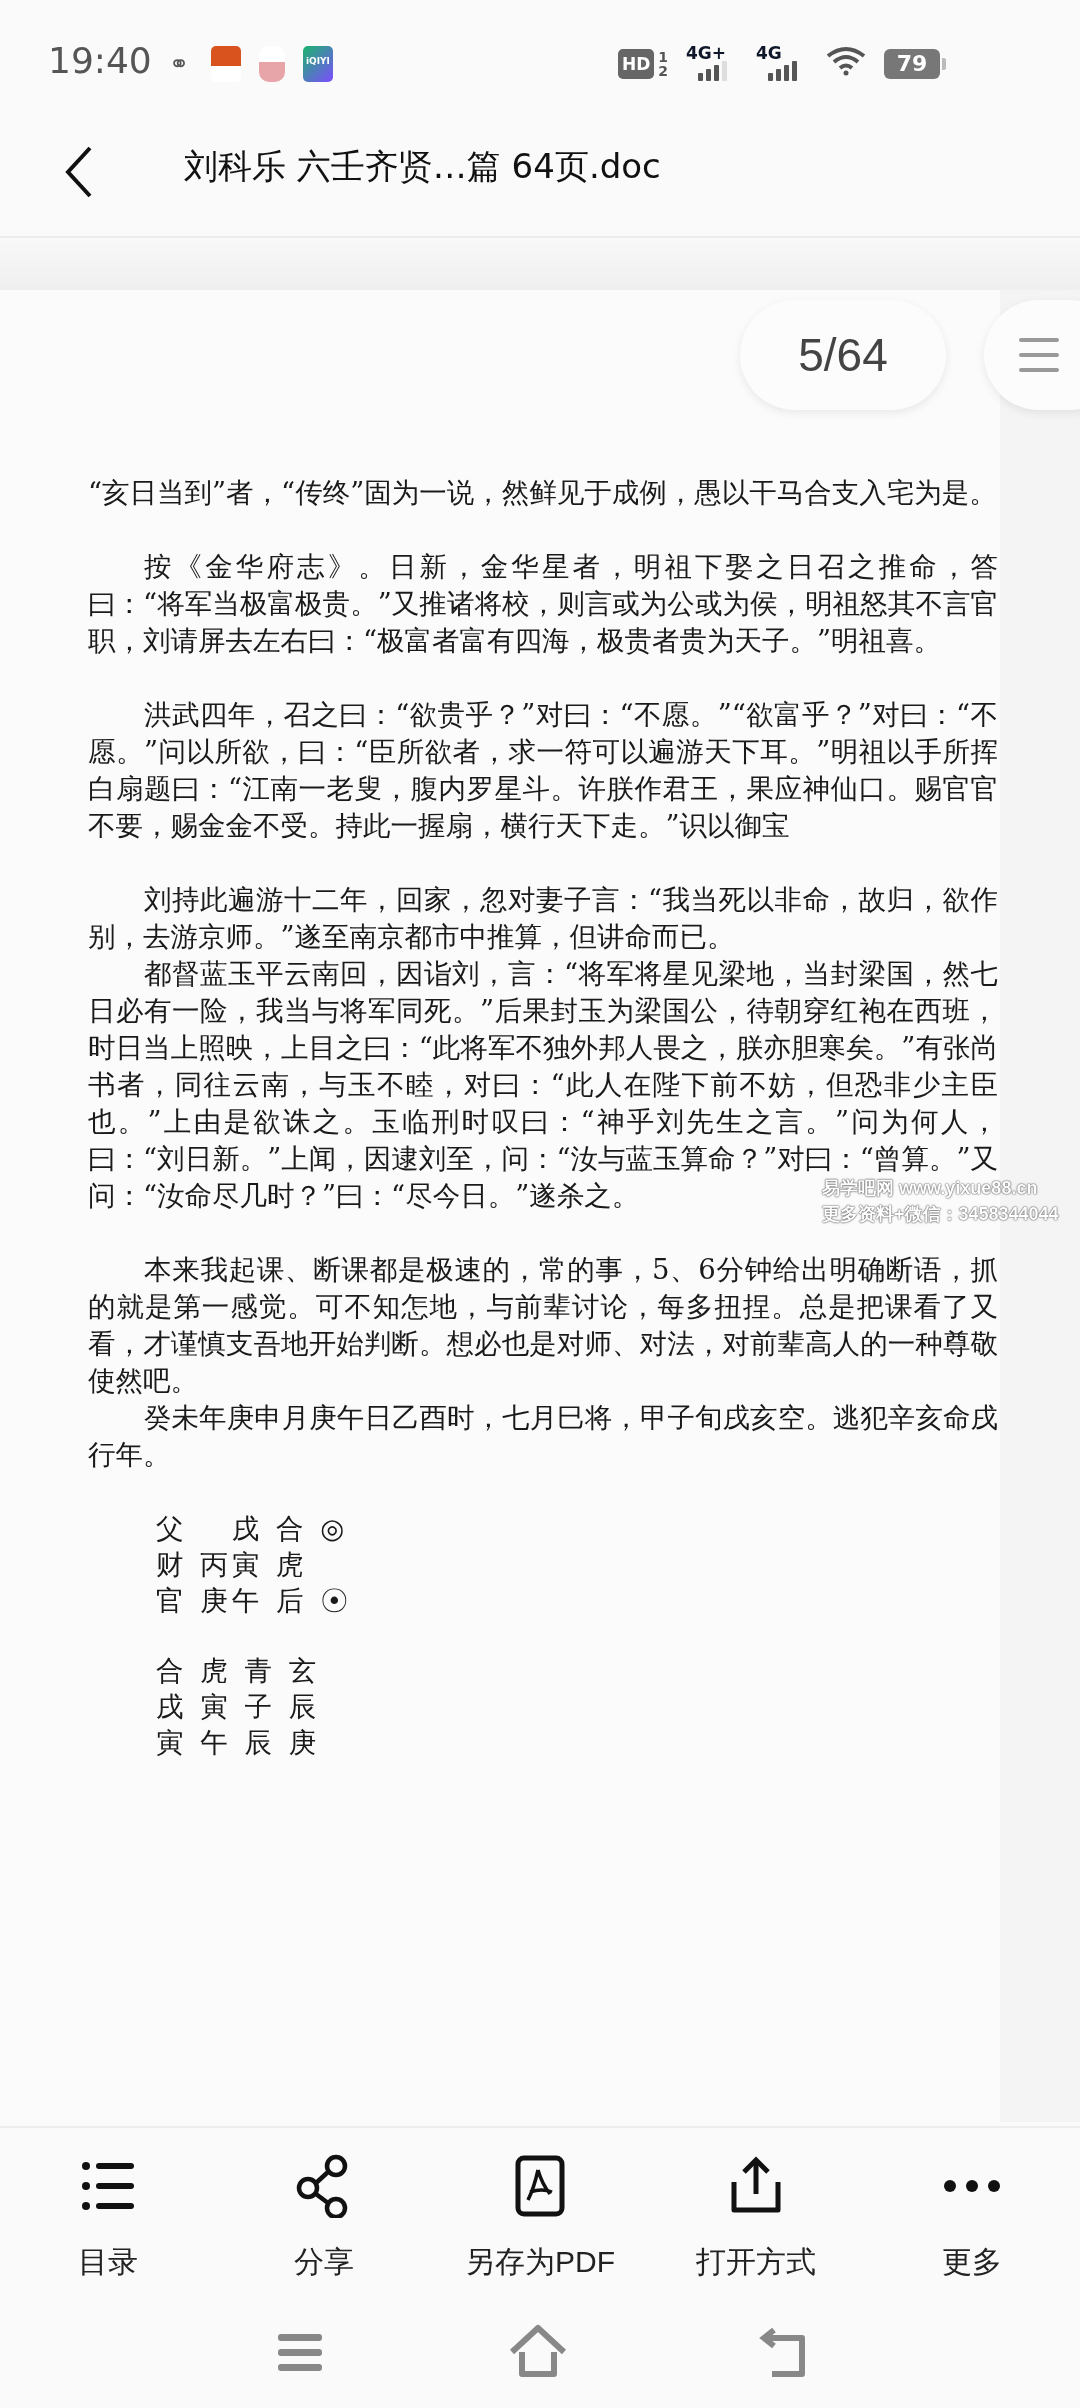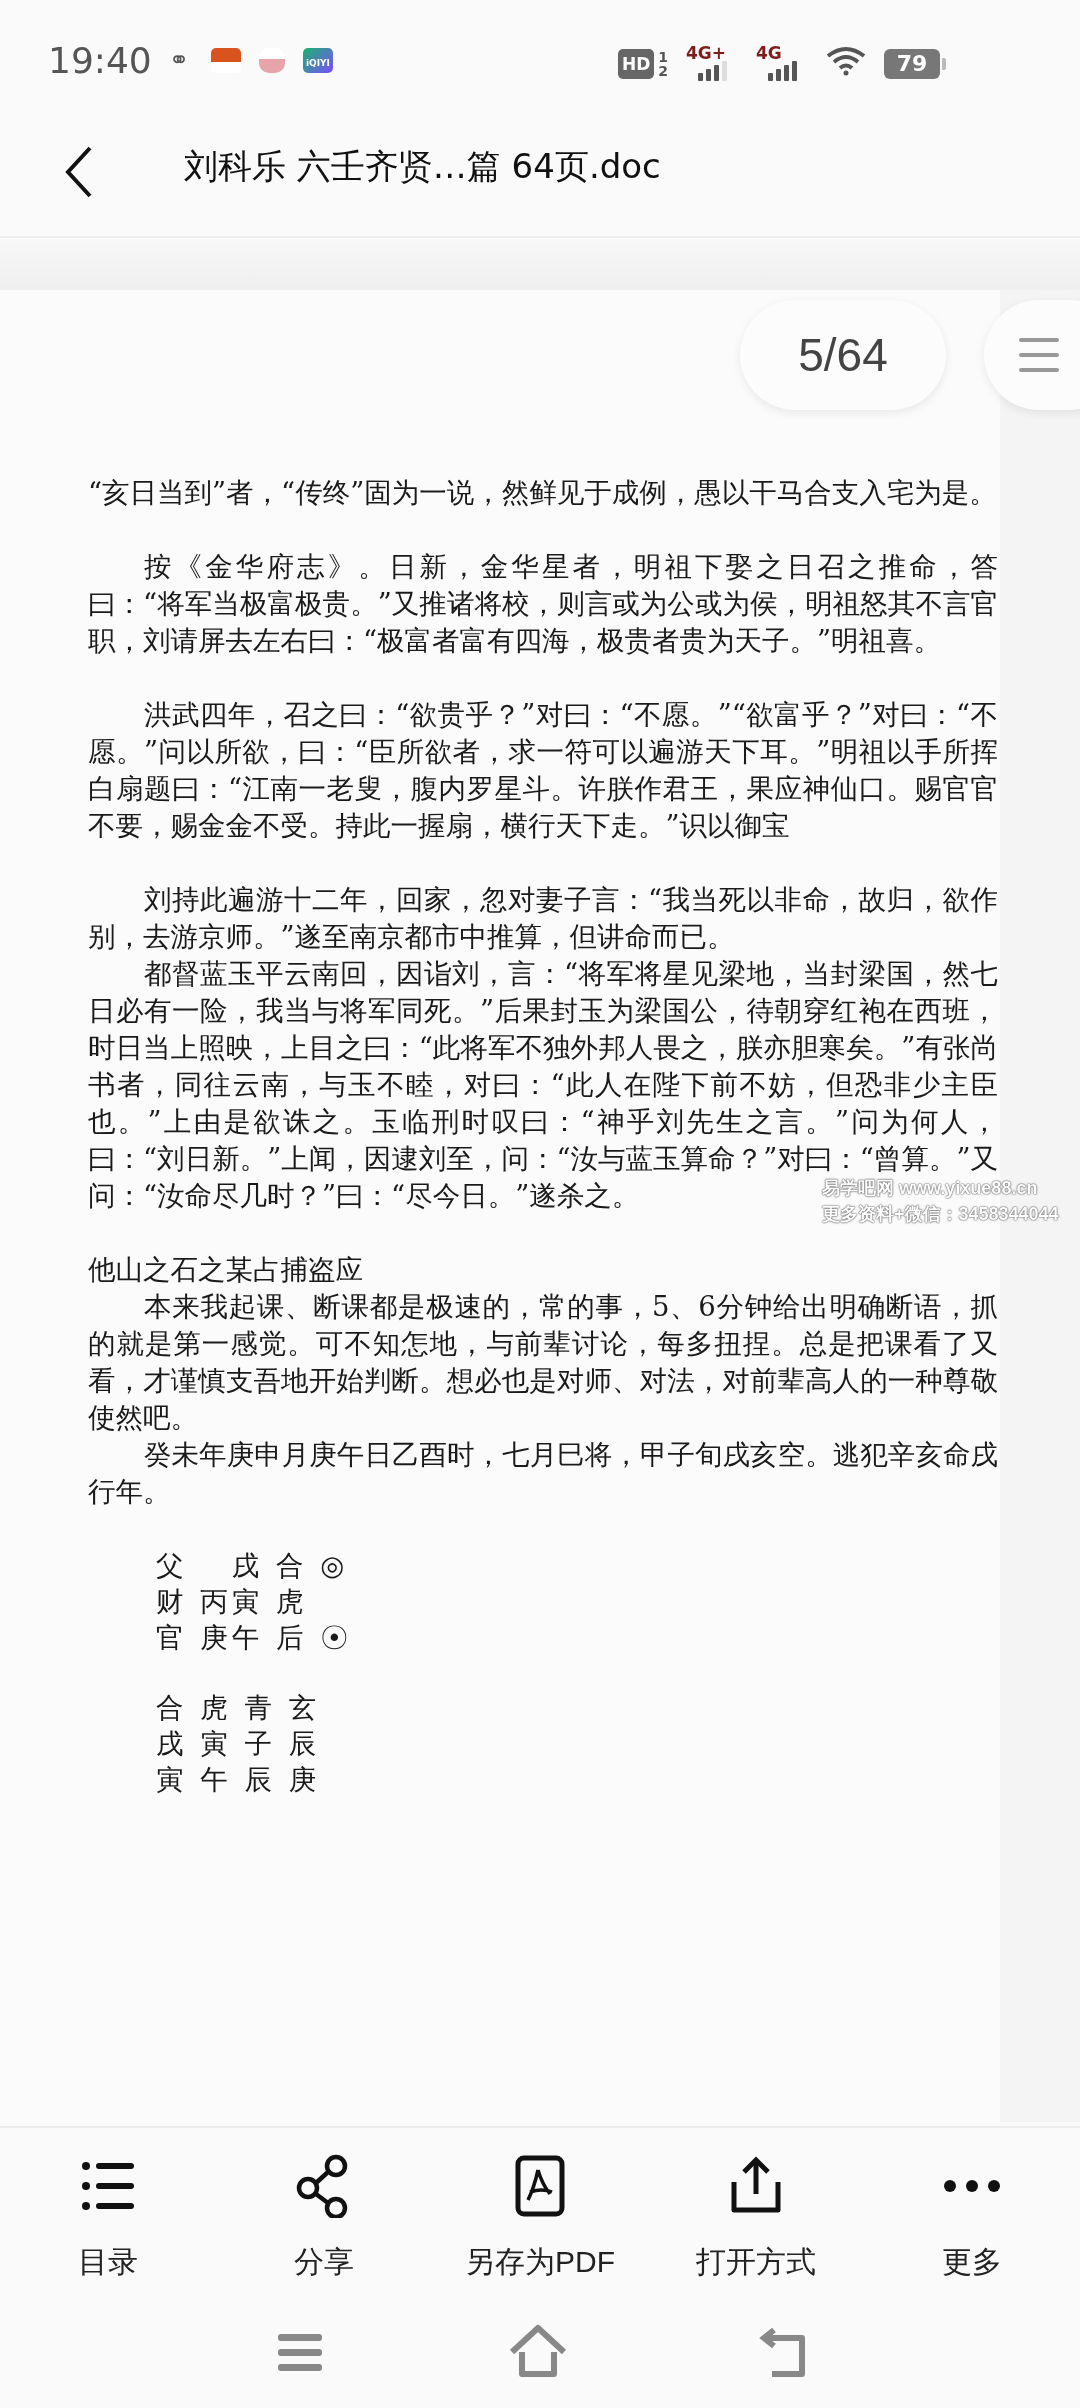--- a/index.html
+++ b/index.html
@@ -3,30 +3,30 @@
 <meta charset="utf-8">
 <style>
   * { box-sizing: border-box; margin: 0; padding: 0; }
   html, body { width: 1080px; height: 2408px; overflow: hidden; background: #fafafa; }
   body { position: relative; font-family: "DejaVu Sans", "Liberation Sans", sans-serif; color: #111; }
 
   
   .status-bar { position: absolute; left: 0; top: 0; width: 1080px; height: 120px; }
   .status-time { position: absolute; left: 48px; top: 40px; font-size: 36px; color: #555; letter-spacing: 0px; }
   .status-left-icons { position: absolute; left: 165px; top: 46px; display: flex; align-items: center; gap: 18px; }
-  .sb-icon { display: inline-block; width: 30px; height: 25px; border-radius: 5px; }
+  .sb-icon { display: inline-block; width: 30px; height: 36px; border-radius: 5px; }
   .sb-link { width: 28px; height: 28px; color: #555; font-size: 24px; line-height: 28px; text-align: center; background: none; }
   .sb-app1 { background: linear-gradient(#d9531e 55%, #fff 55%); }
   .sb-app2 { background: linear-gradient(#fff 45%, #e7a4a9 45%); border-radius: 10px; width: 26px; }
   .sb-app3 { background: linear-gradient(135deg, #19b56b, #7c4dff); color: #fff; font-size: 9px; text-align: center; line-height: 30px; font-weight: bold; }
   .status-right-icons { position: absolute; right: 140px; top: 46px; display: flex; align-items: center; gap: 18px; color: #555; }
   .sb-hd { background: #666; color: #fff; font-size: 17px; font-weight: bold; padding: 2px 4px; border-radius: 5px; height: 30px; line-height: 26px; }
   .sb-sim { font-size: 14px; font-weight: bold; line-height: 14px; display: flex; flex-direction: column; margin-left: -14px; }
   .sb-sig { position: relative; width: 52px; height: 34px; }
-  .sb-sig .lbl { position: absolute; left: 0; top: -4px; font-size: 17px; font-weight: bold; color: #7f1d1d; }
+  .sb-sig .lbl { position: absolute; left: 0; top: -4px; font-size: 17px; font-weight: bold; color: #0f172a; }
   .sb-sig .bars { position: absolute; left: 12px; bottom: 0; display: flex; align-items: flex-end; gap: 3px; }
   .sb-sig .bars i { display: block; width: 5px; background: #555; border-radius: 1px; }
   .sb-wifi { font-size: 28px; color: #555; line-height: 30px; }
   .sb-batt { background: #777; color: #fff; width: 56px; height: 30px; border-radius: 6px; font-size: 22px; font-weight: bold; text-align: center; line-height: 30px; position: relative; }
   .sb-batt:after { content: ""; position: absolute; right: -6px; top: 9px; width: 4px; height: 12px; background: #bbb; border-radius: 0 2px 2px 0; }
 
   
   .title-bar { position: absolute; left: 0; top: 120px; width: 1080px; height: 118px; background: #fafafa; border-bottom: 2px solid #ececec; }
   .back-btn { position: absolute; left: 60px; top: 22px; width: 60px; height: 70px; cursor: pointer; }
   .back-btn svg { width: 40px; height: 60px; }
@@ -124,21 +124,20 @@
   <div class="page-text">
     <p class="para">“亥日当到”者，“传终”固为一说，然鲜见于成例，愚以干马合支入宅为是。</p>
     <div class="gap"></div>
     <p class="para indent">按《金华府志》。日新，金华星者，明祖下娶之日召之推命，答曰：“将军当极富极贵。”又推诸将校，则言或为公或为侯，明祖怒其不言官职，刘请屏去左右曰：“极富者富有四海，极贵者贵为天子。”明祖喜。</p>
     <div class="gap"></div>
     <p class="para indent">洪武四年，召之曰：“欲贵乎？”对曰：“不愿。”“欲富乎？”对曰：“不愿。”问以所欲，曰：“臣所欲者，求一符可以遍游天下耳。”明祖以手所挥白扇题曰：“江南一老叟，腹内罗星斗。许朕作君王，果应神仙口。赐官官不要，赐金金不受。持此一握扇，横行天下走。”识以御宝</p>
     <div class="gap"></div>
     <p class="para indent">刘持此遍游十二年，回家，忽对妻子言：“我当死以非命，故归，欲作别，去游京师。”遂至南京都市中推算，但讲命而已。</p>
     <p class="para indent">都督蓝玉平云南回，因诣刘，言：“将军将星见梁地，当封梁国，然七日必有一险，我当与将军同死。”后果封玉为梁国公，待朝穿红袍在西班，时日当上照映，上目之曰：“此将军不独外邦人畏之，朕亦胆寒矣。”有张尚书者，同往云南，与玉不睦，对曰：“此人在陛下前不妨，但恐非少主臣也。”上由是欲诛之。玉临刑时叹曰：“神乎刘先生之言。”问为何人，曰：“刘日新。”上闻，因逮刘至，问：“汝与蓝玉算命？”对曰：“曾算。”又问：“汝命尽几时？”曰：“尽今日。”遂杀之。</p>
     <div class="gap"></div>
-    <p class="para heading">他山之石之某占捕盗应</p>
     <p class="para indent">本来我起课、断课都是极速的，常的事，5、6分钟给出明确断语，抓的就是第一感觉。可不知怎地，与前辈讨论，每多扭捏。总是把课看了又看，才谨慎支吾地开始判断。想必也是对师、对法，对前辈高人的一种尊敬使然吧。</p>
     <p class="para indent">癸未年庚申月庚午日乙酉时，七月巳将，甲子旬戌亥空。逃犯辛亥命戌行年。</p>
 
     <div class="chart-lines">
       <div class="row"><span>父</span> <span>　</span><span>戌</span> <span>合</span> <span>◎</span></div>
       <div class="row"><span>财</span> <span>丙</span><span>寅</span> <span>虎</span></div>
       <div class="row"><span>官</span> <span>庚</span><span>午</span> <span>后</span> <span>☉</span></div>
       <div style="height:34px"></div>
       <div class="row"><span>合</span> <span>虎</span> <span>青</span> <span>玄</span></div>
       <div class="row"><span>戌</span> <span>寅</span> <span>子</span> <span>辰</span></div>

